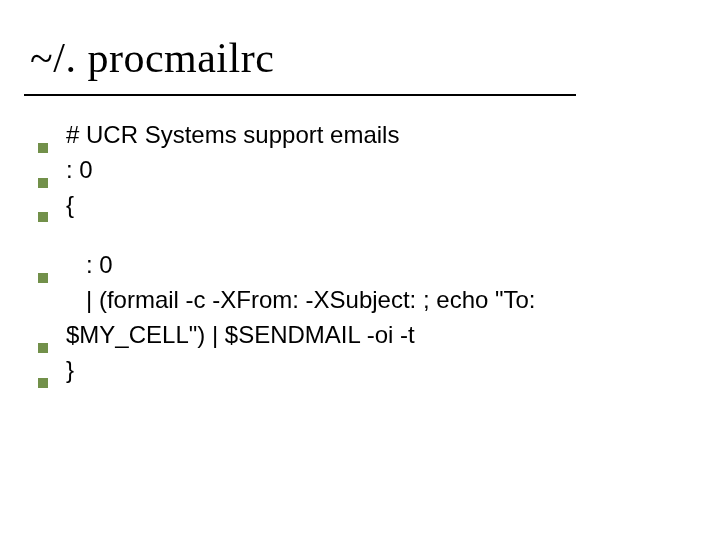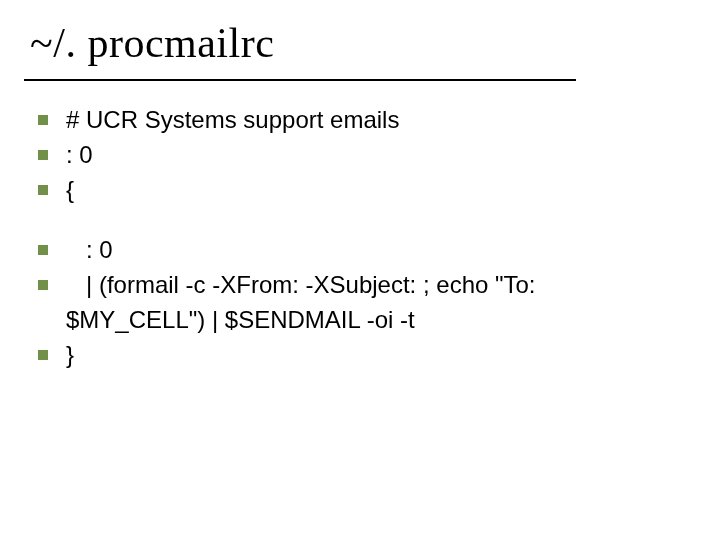--- a/index.html
+++ b/index.html
@@ -8,38 +8,38 @@
       width: 720px;
       height: 540px;
       background: #ffffff;
       font-family: Arial, Helvetica, sans-serif;
       color: #000;
     }
     .slide {
       box-sizing: border-box;
       width: 600px;
       height: 540px;
-      padding: 1px 24px 24px 24px;
+      padding: 16px 24px 24px 24px;
       position: relative;
     }
     .title {
       font-family: "Times New Roman", Times, serif;
       font-size: 42px;
       font-weight: 400;
       padding: 18px 6px 12px 6px;
       border-bottom: 2px solid #000;
       margin: 0 0 22px 0;
       letter-spacing: 0.5px;
     }
     .content {
       padding-left: 14px;
     }
     .line {
       display: flex;
-      align-items: flex-start;
+      align-items: flex-end;
       font-size: 24px;
       line-height: 1.45;
       word-break: break-word;
     }
     .gap {
       height: 26px;
     }
     .bullet {
       width: 10px;
       height: 10px;

